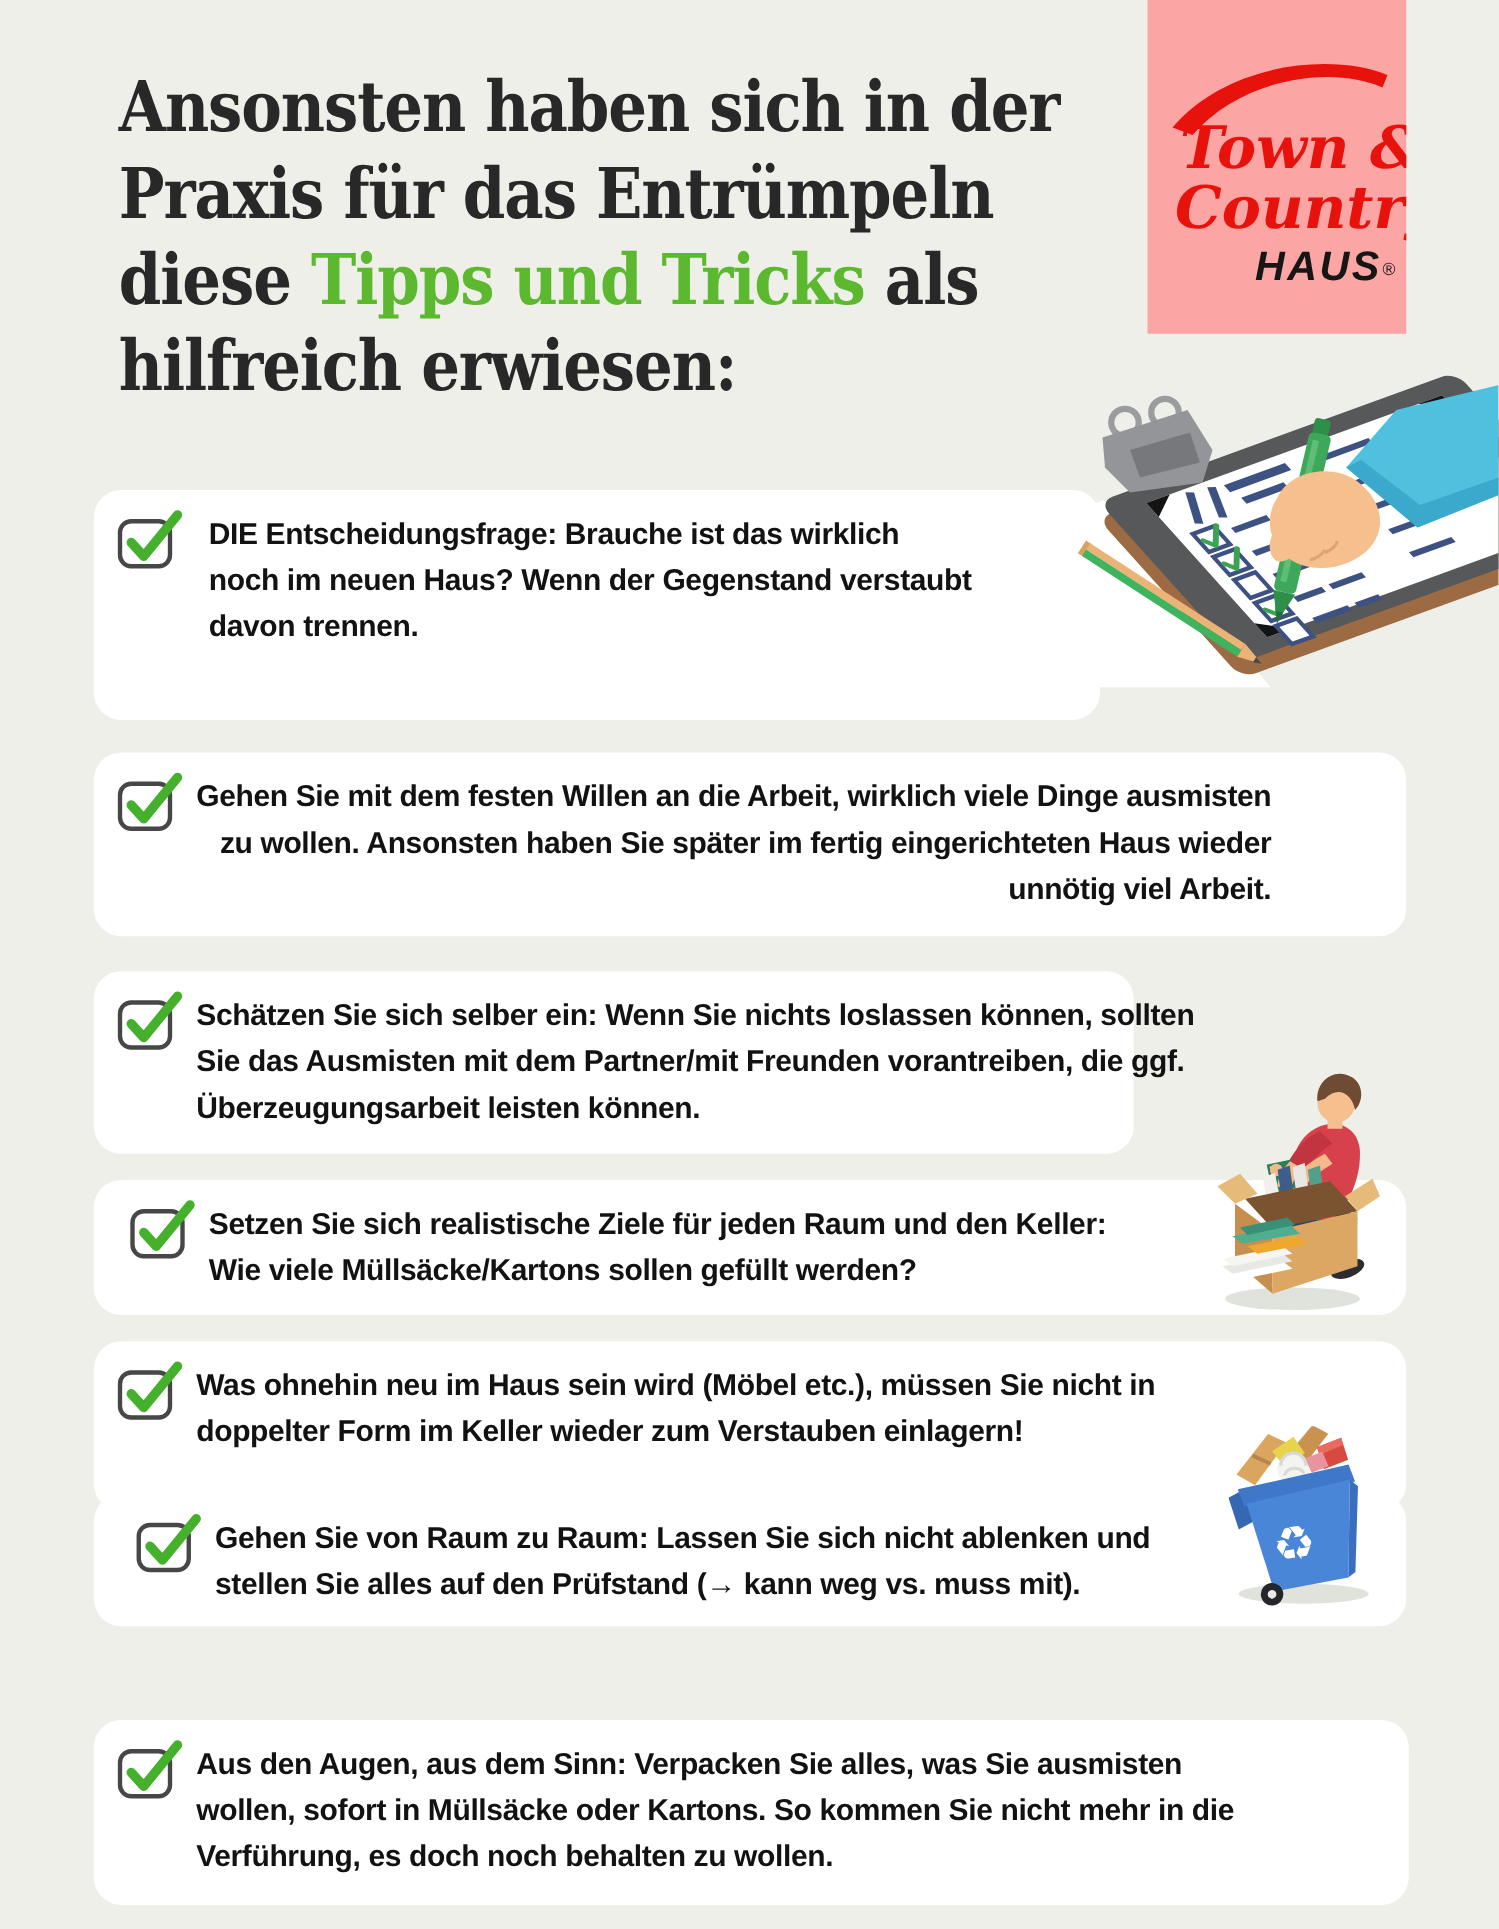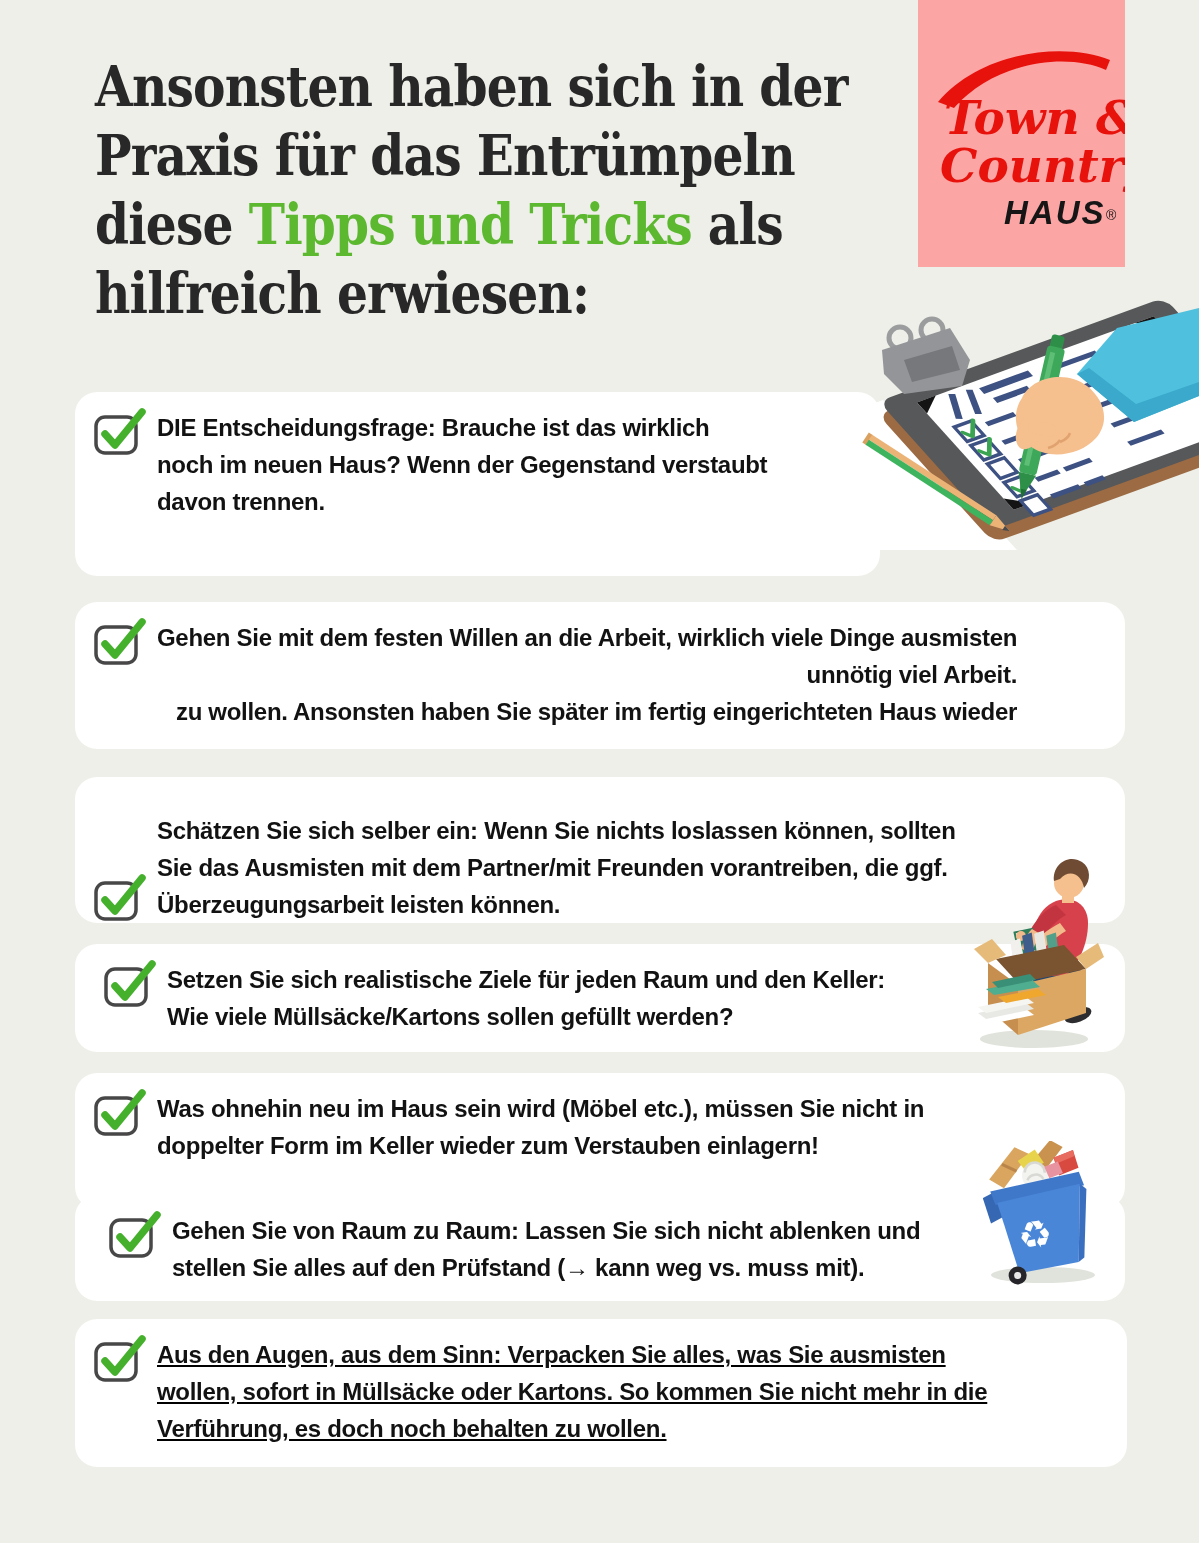--- a/index.html
+++ b/index.html
@@ -38,21 +38,21 @@
   <div class="logo-card">
     <svg width="207" height="267" viewBox="0 0 207 267">
       <path d="M20,102 C64,50 148,42 192,60 L188,70 C148,52 76,62 36,108 Z" fill="#e8120c"></path>
       <text x="26" y="134" font-family="DejaVu Serif, serif" font-style="italic" font-weight="bold" font-size="47" fill="#e8120c">Town &amp;</text>
       <text x="22" y="182" font-family="DejaVu Serif, serif" font-style="italic" font-weight="bold" font-size="47" fill="#e8120c">Country</text>
       <text x="86" y="224" font-family="Liberation Sans, sans-serif" font-style="italic" font-weight="bold" font-size="33" letter-spacing="2" fill="#161616">HAUS</text>
       <text x="188" y="220" font-family="Liberation Sans, sans-serif" font-size="14" fill="#161616">®</text>
     </svg>
   </div>
 
-  <div class="card" style="top:392px;height:184px;width:805px;">
+  <div class="card" style="top:392px;height:184px;width:805px;gap:10px;">
     <span class="cbx">
       <svg viewBox="0 0 54 50" width="54" height="50">
           <rect x="3" y="10" width="40" height="36" rx="9" fill="#fff" stroke="#474747" stroke-width="3.5"></rect>
           <path d="M12,27 L22,38 L49,5" fill="none" stroke="#45b02c" stroke-width="7.5" stroke-linecap="round" stroke-linejoin="round"></path>
         </svg>
     </span>
     <div class="lines">
       <div>DIE Entscheidungsfrage: Brauche ist das wirklich</div>
       <div>noch im neuen Haus? Wenn der Gegenstand verstaubt</div>
       <div>davon trennen.</div>
@@ -61,26 +61,26 @@
 
   <div class="card" style="top:602px;height:147px;width:1050px;text-align:right;">
     <span class="cbx">
       <svg viewBox="0 0 54 50" width="54" height="50">
           <rect x="3" y="10" width="40" height="36" rx="9" fill="#fff" stroke="#474747" stroke-width="3.5"></rect>
           <path d="M12,27 L22,38 L49,5" fill="none" stroke="#45b02c" stroke-width="7.5" stroke-linecap="round" stroke-linejoin="round"></path>
         </svg>
     </span>
     <div class="lines">
       <div>Gehen Sie mit dem festen Willen an die Arbeit, wirklich viele Dinge ausmisten</div>
+      <div>zu wollen. Ansonsten haben Sie später im fertig eingerichteten Haus wieder</div>
       <div>unnötig viel Arbeit.</div>
-      <div>zu wollen. Ansonsten haben Sie später im fertig eingerichteten Haus wieder</div>
-    </div>
-  </div>
-
-  <div class="card" style="top:777px;height:146px;width:1050px;align-items:flex-end;">
+    </div>
+  </div>
+
+  <div class="card" style="top:777px;height:146px;width:832px;">
     <span class="cbx">
       <svg viewBox="0 0 54 50" width="54" height="50">
           <rect x="3" y="10" width="40" height="36" rx="9" fill="#fff" stroke="#474747" stroke-width="3.5"></rect>
           <path d="M12,27 L22,38 L49,5" fill="none" stroke="#45b02c" stroke-width="7.5" stroke-linecap="round" stroke-linejoin="round"></path>
         </svg>
     </span>
     <div class="lines">
       <div>Schätzen Sie sich selber ein: Wenn Sie nichts loslassen können, sollten</div>
       <div>Sie das Ausmisten mit dem Partner/mit Freunden vorantreiben, die ggf.</div>
       <div>Überzeugungsarbeit leisten können.</div>
@@ -119,21 +119,21 @@
           <rect x="3" y="10" width="40" height="36" rx="9" fill="#fff" stroke="#474747" stroke-width="3.5"></rect>
           <path d="M12,27 L22,38 L49,5" fill="none" stroke="#45b02c" stroke-width="7.5" stroke-linecap="round" stroke-linejoin="round"></path>
         </svg>
     </span>
     <div class="lines">
       <div>Gehen Sie von Raum zu Raum: Lassen Sie sich nicht ablenken und</div>
       <div>stellen Sie alles auf den Prüfstand (→ kann weg vs. muss mit).</div>
     </div>
   </div>
 
-  <div class="card" style="top:1319px;height:148px;width:1052px;text-decoration:underline;">
+  <div class="card" style="top:1376px;height:148px;width:1052px;">
     <span class="cbx">
       <svg viewBox="0 0 54 50" width="54" height="50">
           <rect x="3" y="10" width="40" height="36" rx="9" fill="#fff" stroke="#474747" stroke-width="3.5"></rect>
           <path d="M12,27 L22,38 L49,5" fill="none" stroke="#45b02c" stroke-width="7.5" stroke-linecap="round" stroke-linejoin="round"></path>
         </svg>
     </span>
     <div class="lines">
       <div>Aus den Augen, aus dem Sinn: Verpacken Sie alles, was Sie ausmisten</div>
       <div>wollen, sofort in Müllsäcke oder Kartons. So kommen Sie nicht mehr in die</div>
       <div>Verführung, es doch noch behalten zu wollen.</div>

